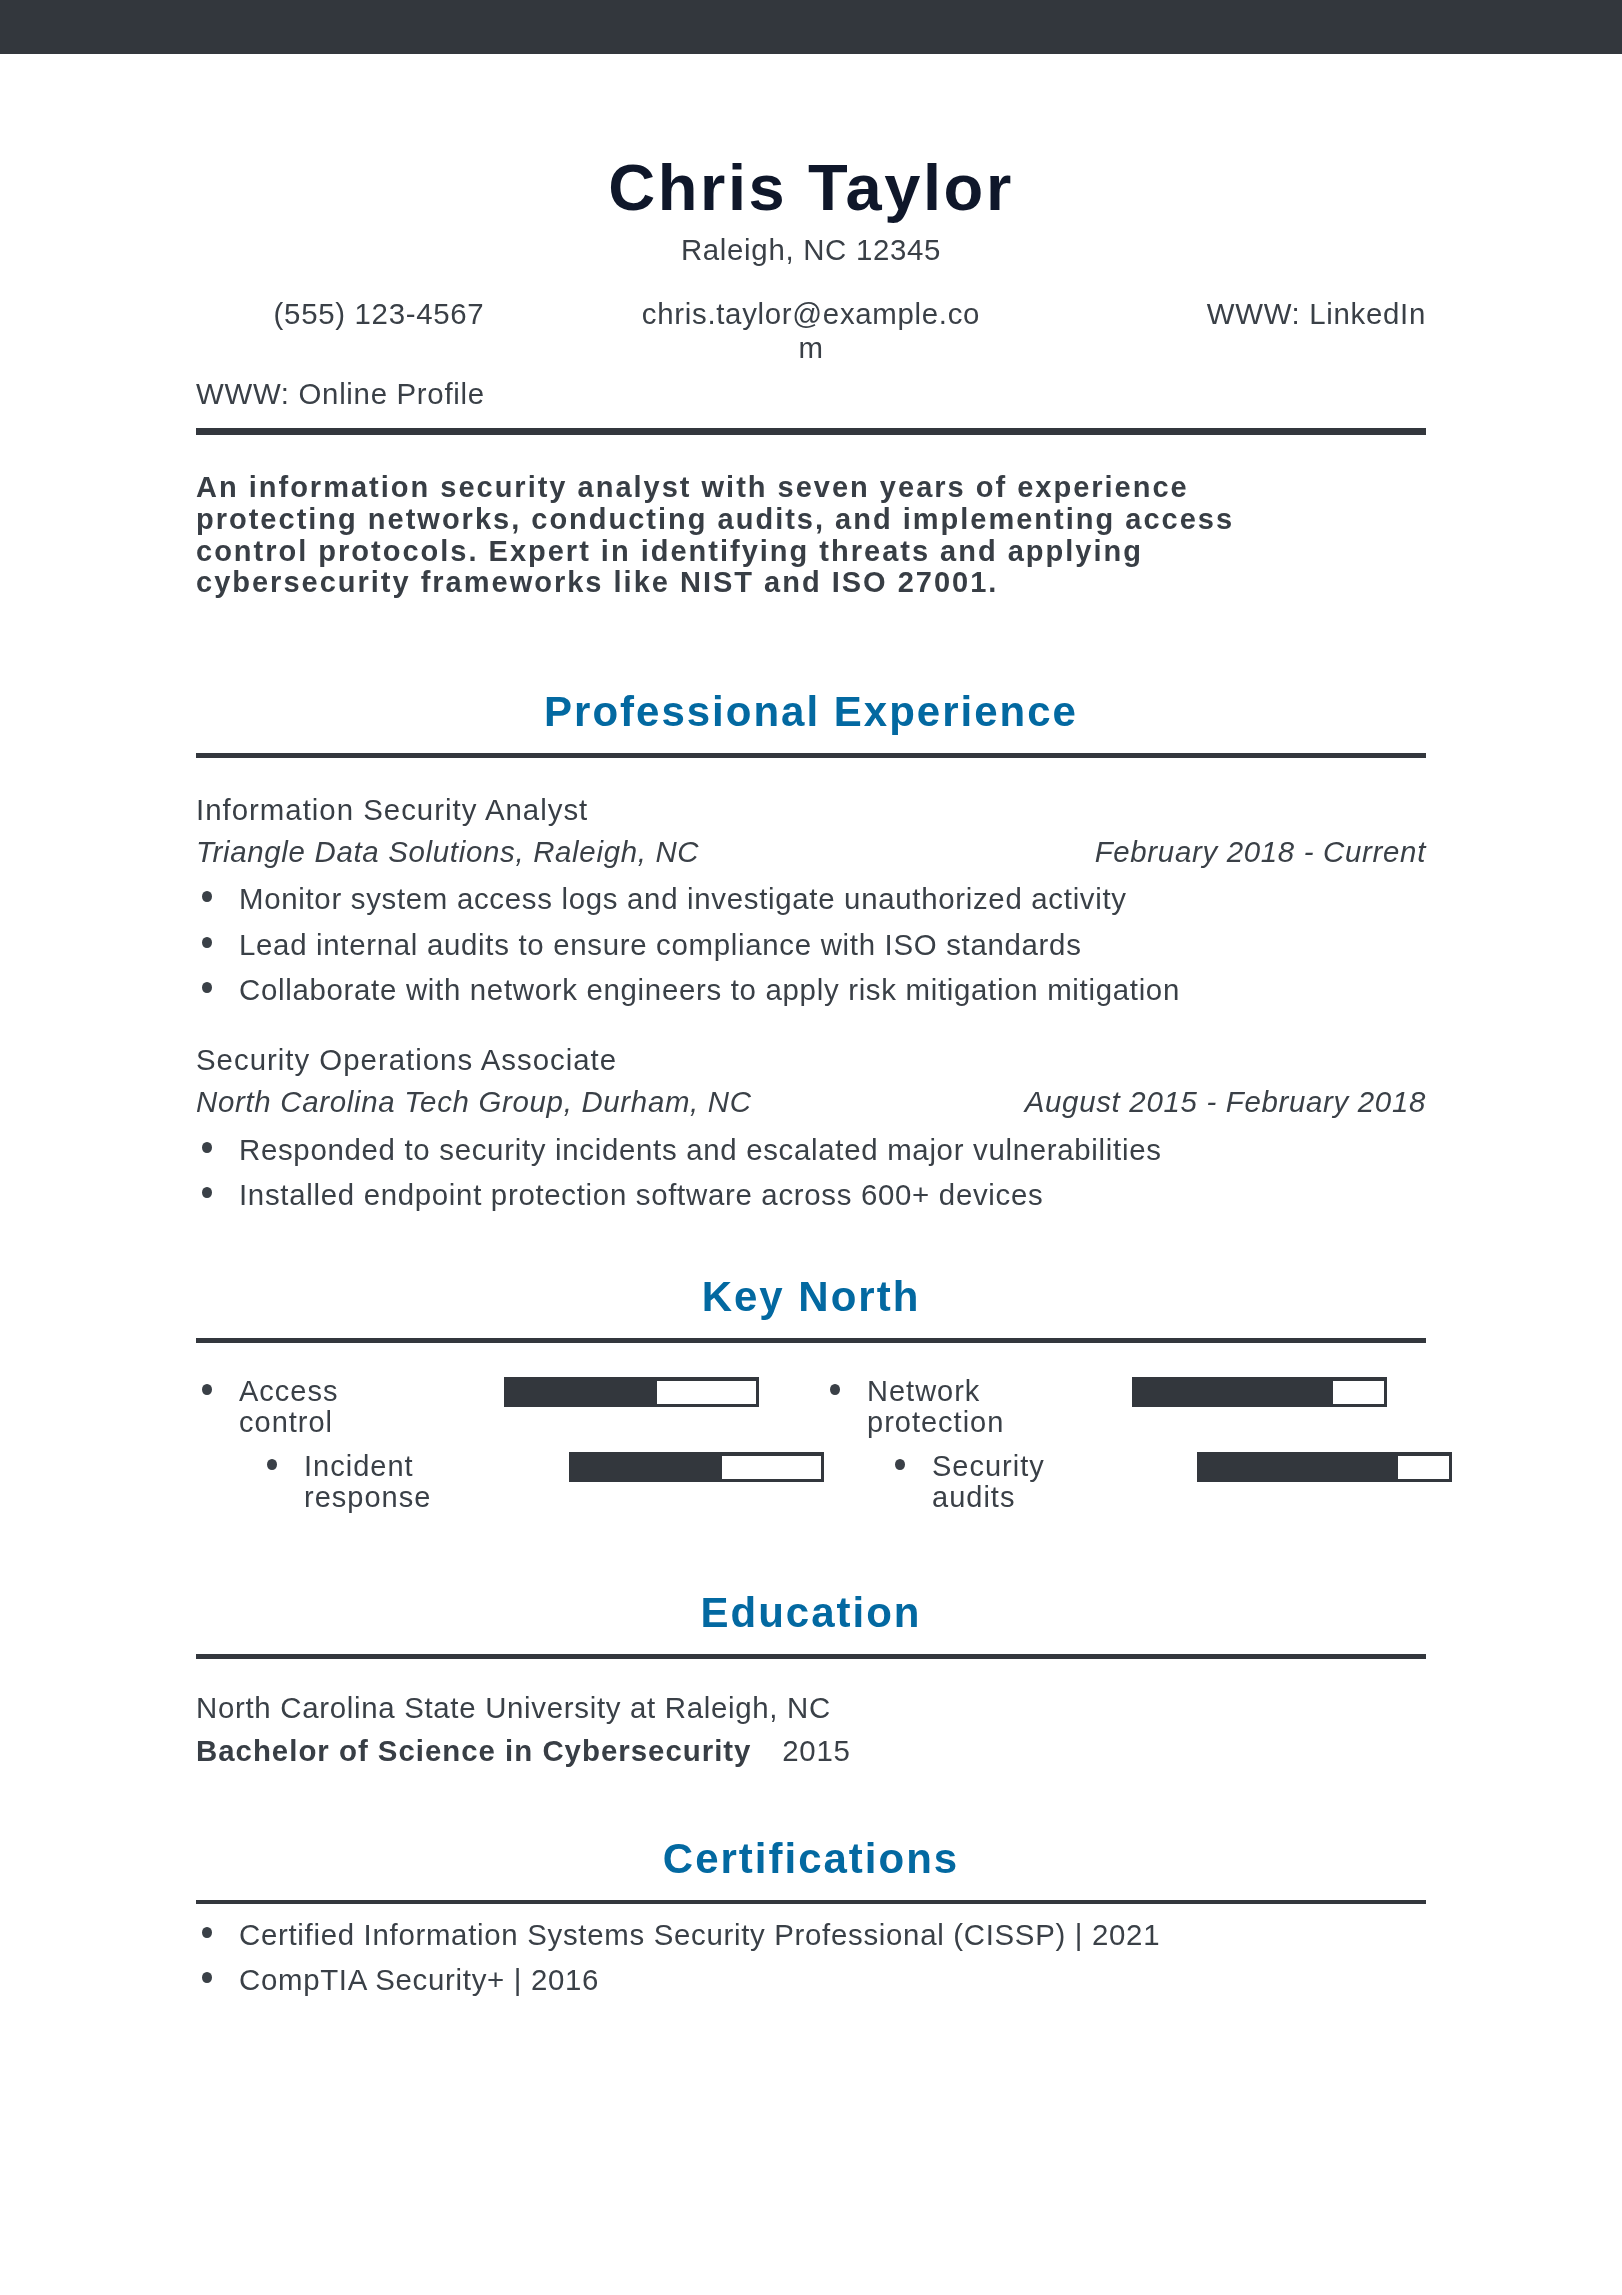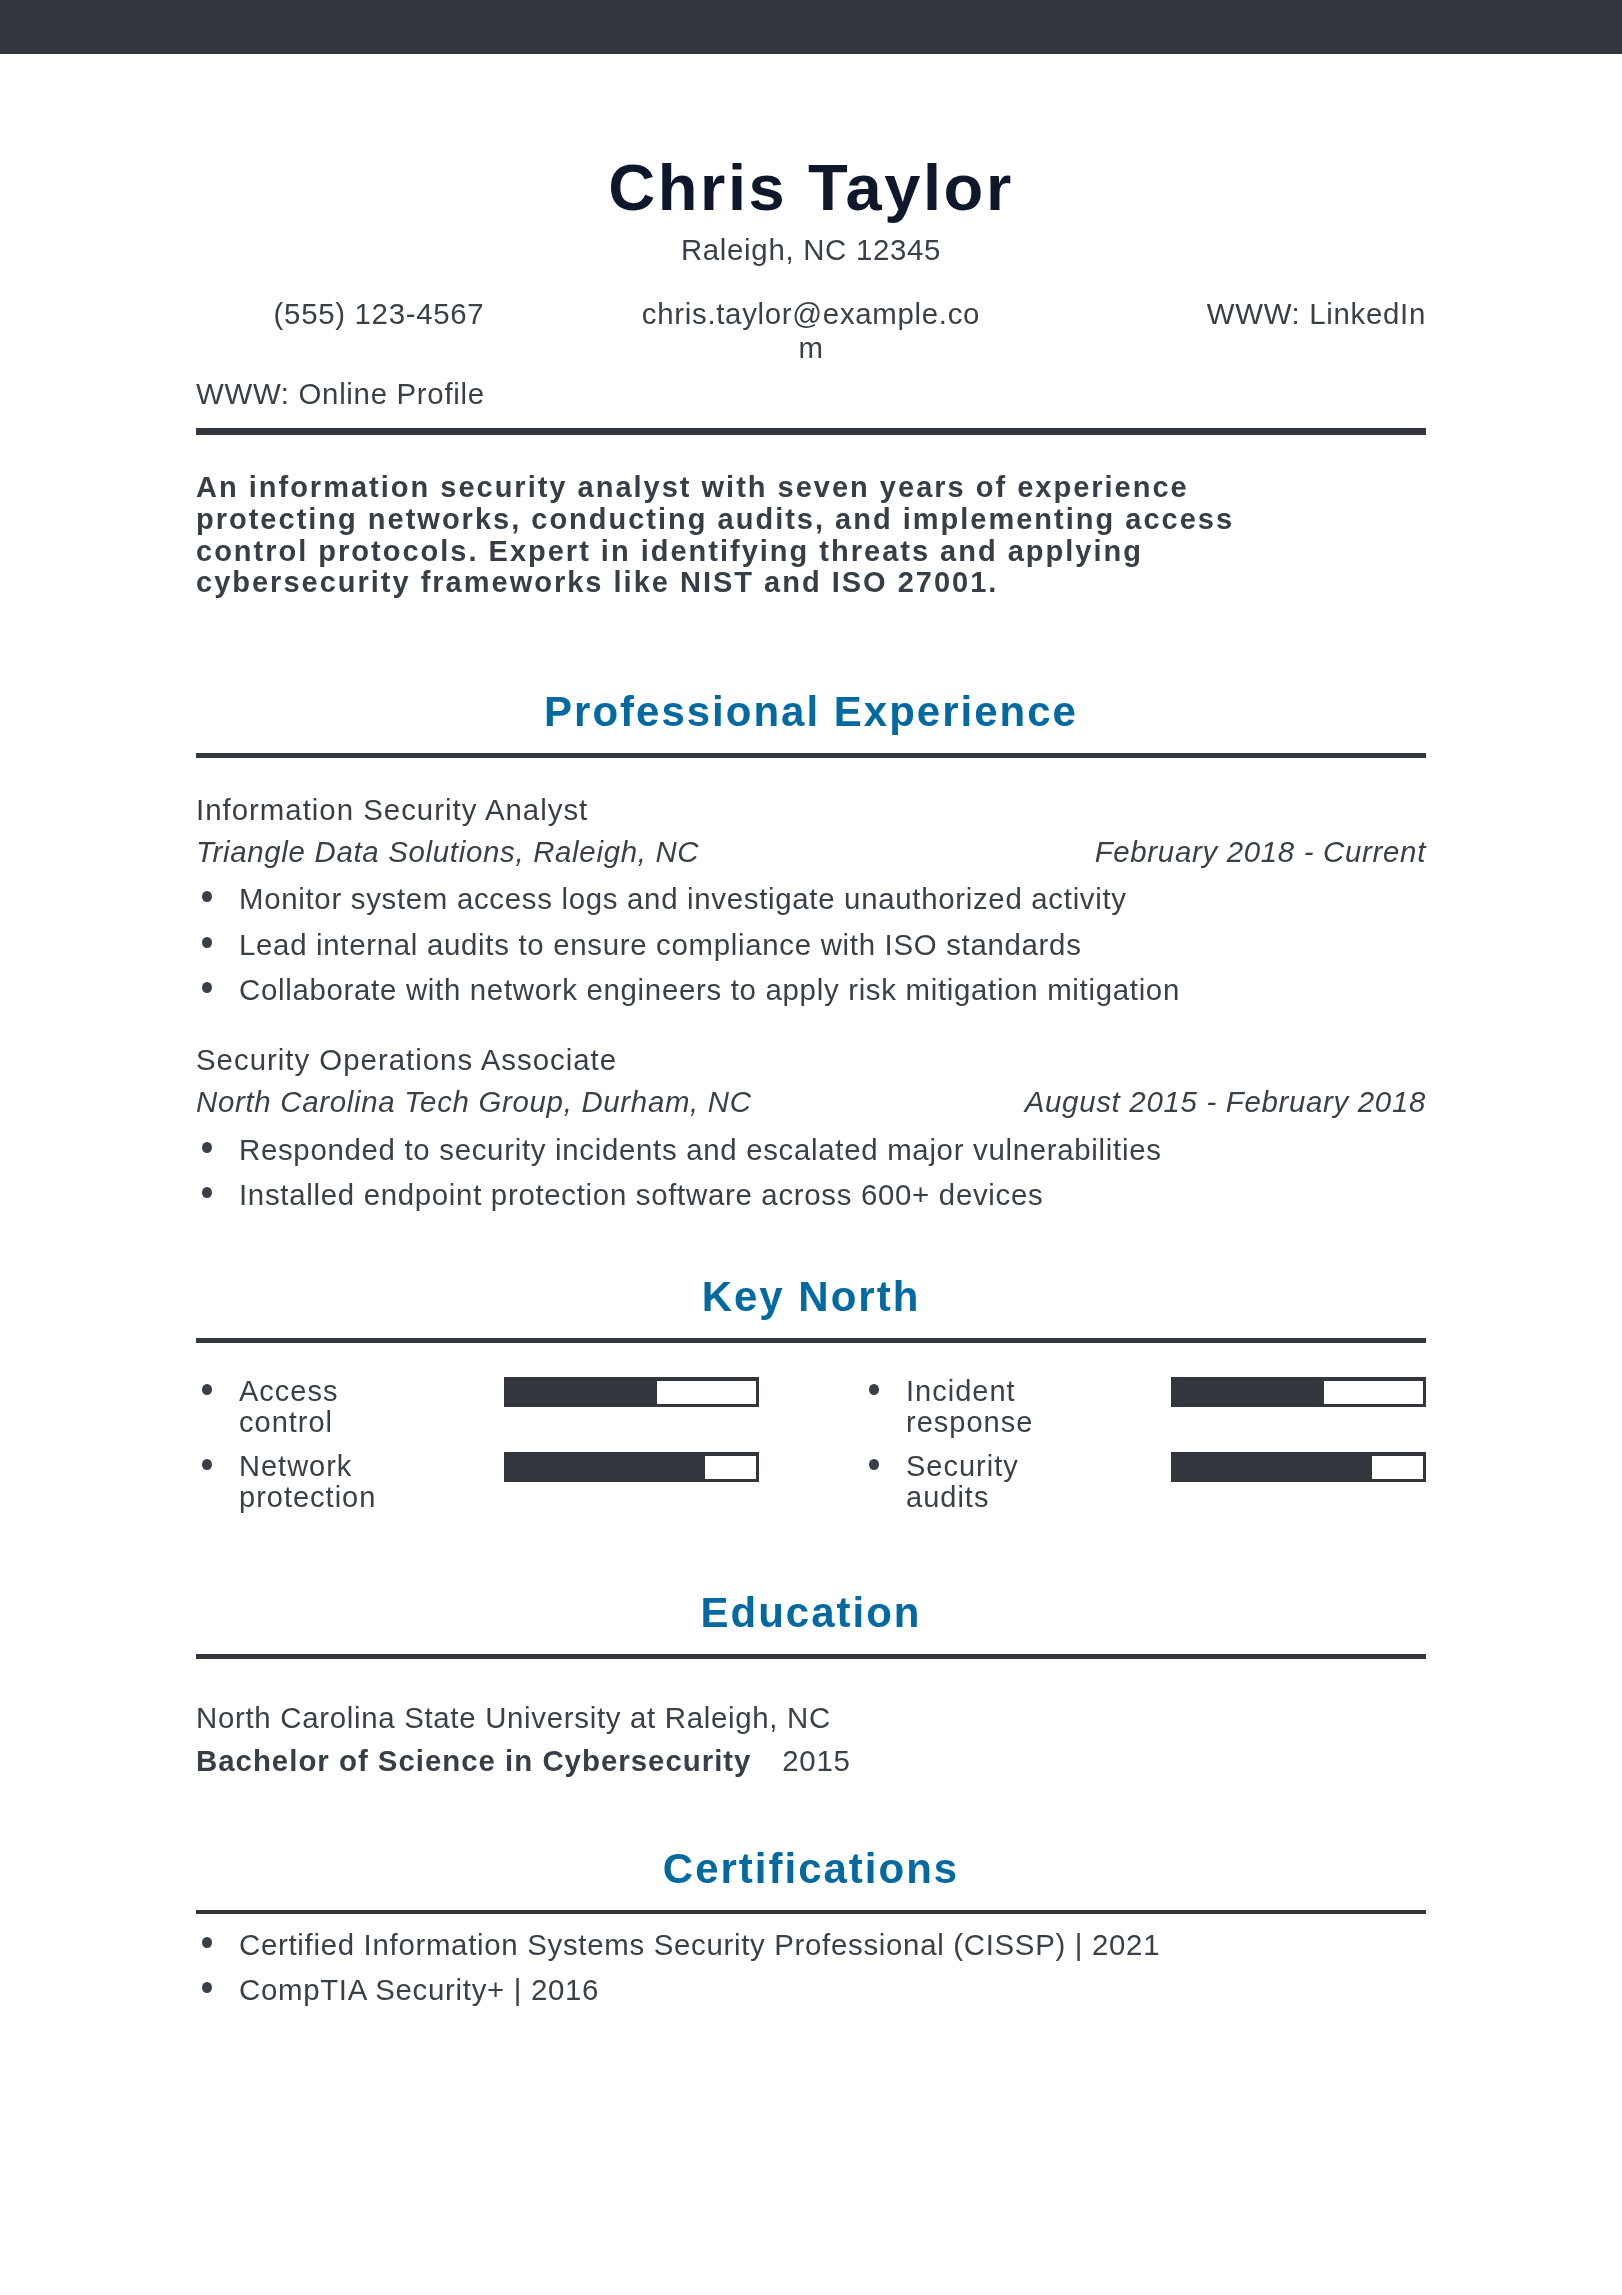--- a/index.html
+++ b/index.html
@@ -170,21 +170,21 @@
   }
   .skill-bar .bar-empty {
     position: absolute;
     top: 3.3px;
     bottom: 3.3px;
     right: 3.3px;
     left: 60%;
     background: #ffffff;
   }
   .edu-school {
-    margin-top: 42px;
+    margin-top: 32px;
     font-size: 29.4px;
     letter-spacing: 0.7px;
   }
   .edu-degree {
     margin-top: 9.2px;
     font-size: 29.4px;
     letter-spacing: 0.7px;
   }
   .edu-degree .degree {
     font-weight: bold;
@@ -251,32 +251,32 @@
     <div class="section-title">Key North</div>
     <div class="section-rule"></div>
 
     <div class="skills-grid">
       <div class="skill-item">
         <div class="skill-label">Access control</div>
         <div class="skill-bar">
           <div class="bar-empty" style="left: 60%;"></div>
         </div>
       </div>
+      <div class="skill-item">
+        <div class="skill-label">Network protection</div>
+        <div class="skill-bar">
+          <div class="bar-empty" style="left: 79%;"></div>
+        </div>
+      </div>
       <div class="skill-item right-col">
         <div class="skill-label">Incident response</div>
         <div class="skill-bar">
           <div class="bar-empty" style="left: 60%;"></div>
         </div>
       </div>
-      <div class="skill-item">
-        <div class="skill-label">Network protection</div>
-        <div class="skill-bar">
-          <div class="bar-empty" style="left: 79%;"></div>
-        </div>
-      </div>
       <div class="skill-item right-col">
         <div class="skill-label">Security audits</div>
         <div class="skill-bar">
           <div class="bar-empty" style="left: 79%;"></div>
         </div>
       </div>
     </div>
   </div>
 
   <div class="sec-education">

